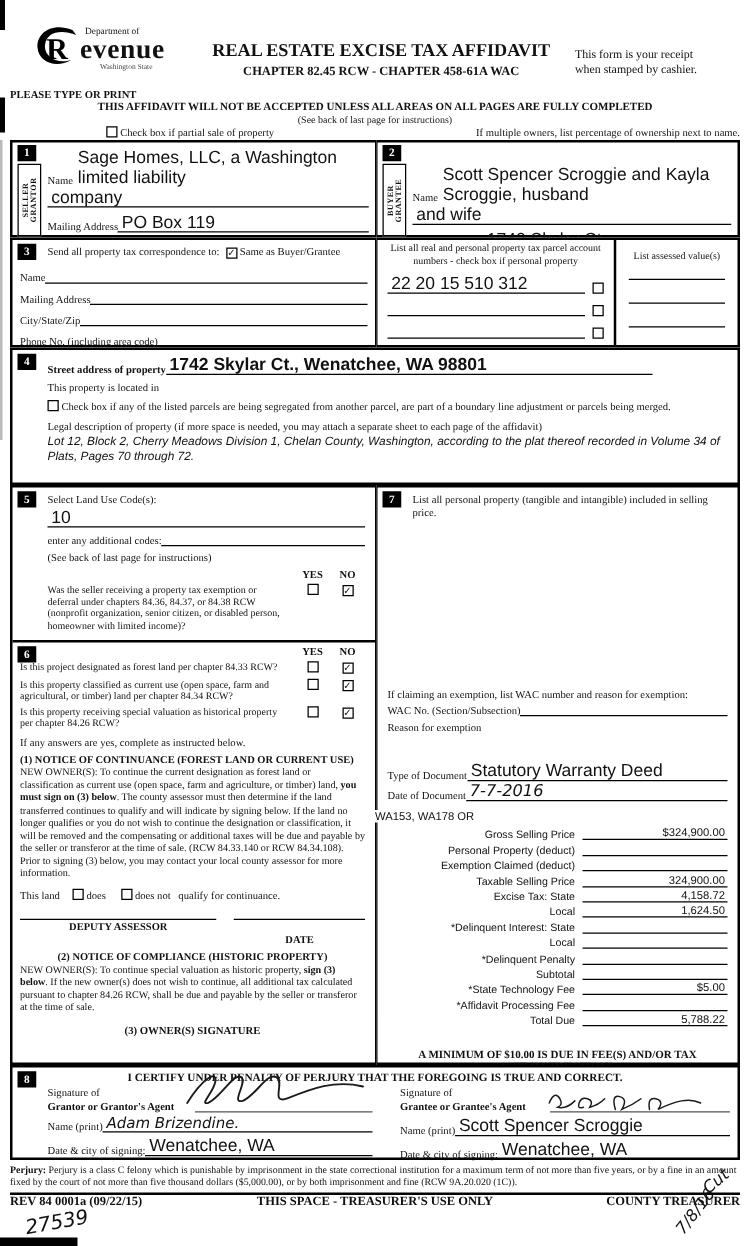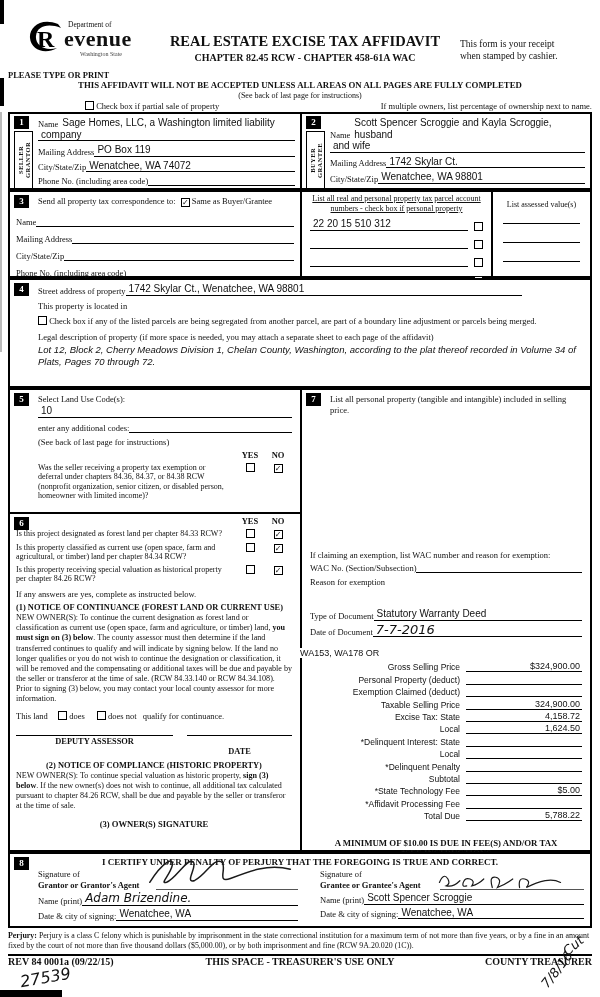--- a/index.html
+++ b/index.html
@@ -12,21 +12,21 @@
   .badge{position:absolute;width:15px;height:13px;background:#000;color:#fff;
          font:bold 9px/13px "Liberation Serif",serif;text-align:center;}
   .vtab{position:absolute;border:1px solid #000;width:17px;display:flex;flex-direction:row;
         justify-content:center;align-items:center;background:#fff;}
   .vtab span{writing-mode:vertical-rl;transform:rotate(180deg);font-size:6.5px;
         letter-spacing:.4px;line-height:7px;font-weight:bold;}
   .lbl{font-size:8.5px;}
   .sm{font-size:8px;}
   .row{display:flex;align-items:flex-end;margin-top:3px;}
   .ul{flex:1;border-bottom:1px solid #000;min-height:10px;padding:0 3px;white-space:nowrap;}
-  .tv{font-family:"Liberation Sans",sans-serif;font-size:10px;line-height:1.15;}
+  .tv{font-family:"Liberation Sans",sans-serif;font-size:14px;line-height:1.15;}
   .hw{font-family:"DejaVu Sans",sans-serif;font-style:italic;}
   .cb{display:inline-block;width:9px;height:9px;border:1px solid #000;box-sizing:border-box;
       font:bold 8px/7px "DejaVu Sans",sans-serif;text-align:center;vertical-align:-1px;background:#fff;}
   .yn{display:inline-block;width:28px;text-align:center;}
   .q{display:flex;margin-top:3px;font-size:8px;line-height:1.2;}
   .qt{flex:1;padding-right:4px;}
   .qc{width:28px;text-align:center;flex:none;}
   .para{font-size:8.1px;line-height:1.26;text-align:left;}
   .taxrow{display:flex;align-items:flex-end;height:12.4px;}
   .taxlbl{width:150px;text-align:right;font-family:"Liberation Sans",sans-serif;font-size:8.5px;flex:none;}
@@ -104,21 +104,21 @@
 
   <div class="sec" style="left:301px;top:112px;width:291px;height:78px;border-left-width:1px;">
     <div class="badge" style="left:4px;top:2px;">2</div>
     <div class="vtab" style="left:4px;top:17px;height:56px;">
       <span>BUYER</span>
       <span>GRANTEE</span>
     </div>
     <div class="abs" style="left:28px;top:3px;right:5px;">
       <div class="row" style="margin-top:0;">
         <span class="lbl">Name</span>
-        <span class="tv" style="margin-left:4px;">Scott Spencer Scroggie and Kayla Scroggie, husband</span>
+        <span class="tv" style="margin-left:4px;margin-top:14px;">Scott Spencer Scroggie and Kayla Scroggie, husband</span>
       </div>
       <div class="row" style="margin-top:0;">
         <span class="ul tv">and wife</span>
       </div>
       <div class="row">
         <span class="lbl">Mailing Address</span>
         <span class="ul tv">1742 Skylar Ct.</span>
       </div>
       <div class="row">
         <span class="lbl">City/State/Zip</span>
@@ -152,21 +152,21 @@
         <span class="ul tv"></span>
       </div>
       <div class="row" style="margin-top:6px;">
         <span class="lbl">Phone No. (including area code)</span>
         <span class="ul tv"></span>
       </div>
     </div>
   </div>
 
   <div class="sec" style="left:301px;top:190px;width:191px;height:88px;border-left-width:1px;border-right-width:1px;">
-    <div class="c sm" style="margin-top:2px;line-height:1.25;text-decoration:underline;">
+    <div class="c sm" style="margin-top:2px;line-height:1.25;">
       <span>List all real and personal property tax parcel account</span><br>
       <span>numbers - check box if personal property</span>
     </div>
     <div style="padding:2px 8px 0 8px;">
       <div class="row" style="margin-top:2px;">
         <span class="ul tv">22 20 15 510 312</span>
         <span class="cb" style="margin-left:6px;"></span>
       </div>
       <div class="row" style="margin-top:7px;">
         <span class="ul tv"></span>
@@ -197,21 +197,21 @@
         </div>
       <div class="row" style="margin-top:8px;">
           <span class="ul"></span>
         </div>
     </div>
   </div>
 
   <div class="sec" style="left:8px;top:278px;width:584px;height:110px;">
     <div class="badge" style="left:4px;top:3px;">4</div>
     <div class="abs" style="left:28px;top:3px;right:8px;">
-      <div class="row" style="margin-top:0;">
+      <div class="row" style="margin-top:0;font-weight:bold;">
         <span class="lbl">Street address of property</span>
         <span class="ul tv" style="max-width:430px;">1742 Skylar Ct., Wenatchee, WA 98801</span>
         <span style="flex:0 0 60px;"></span>
       </div>
       <div class="lbl" style="margin-top:5px;">This property is located in</div>
       <div class="lbl" style="margin-top:5px;">
         <span class="cb"></span>
         <span>Check box if any of the listed parcels are being segregated from another parcel, are part of a boundary line adjustment or parcels being merged.</span>
       </div>
       <div class="lbl" style="margin-top:6px;">Legal description of property (if more space is needed, you may attach a separate sheet to each page of the affidavit)</div>

